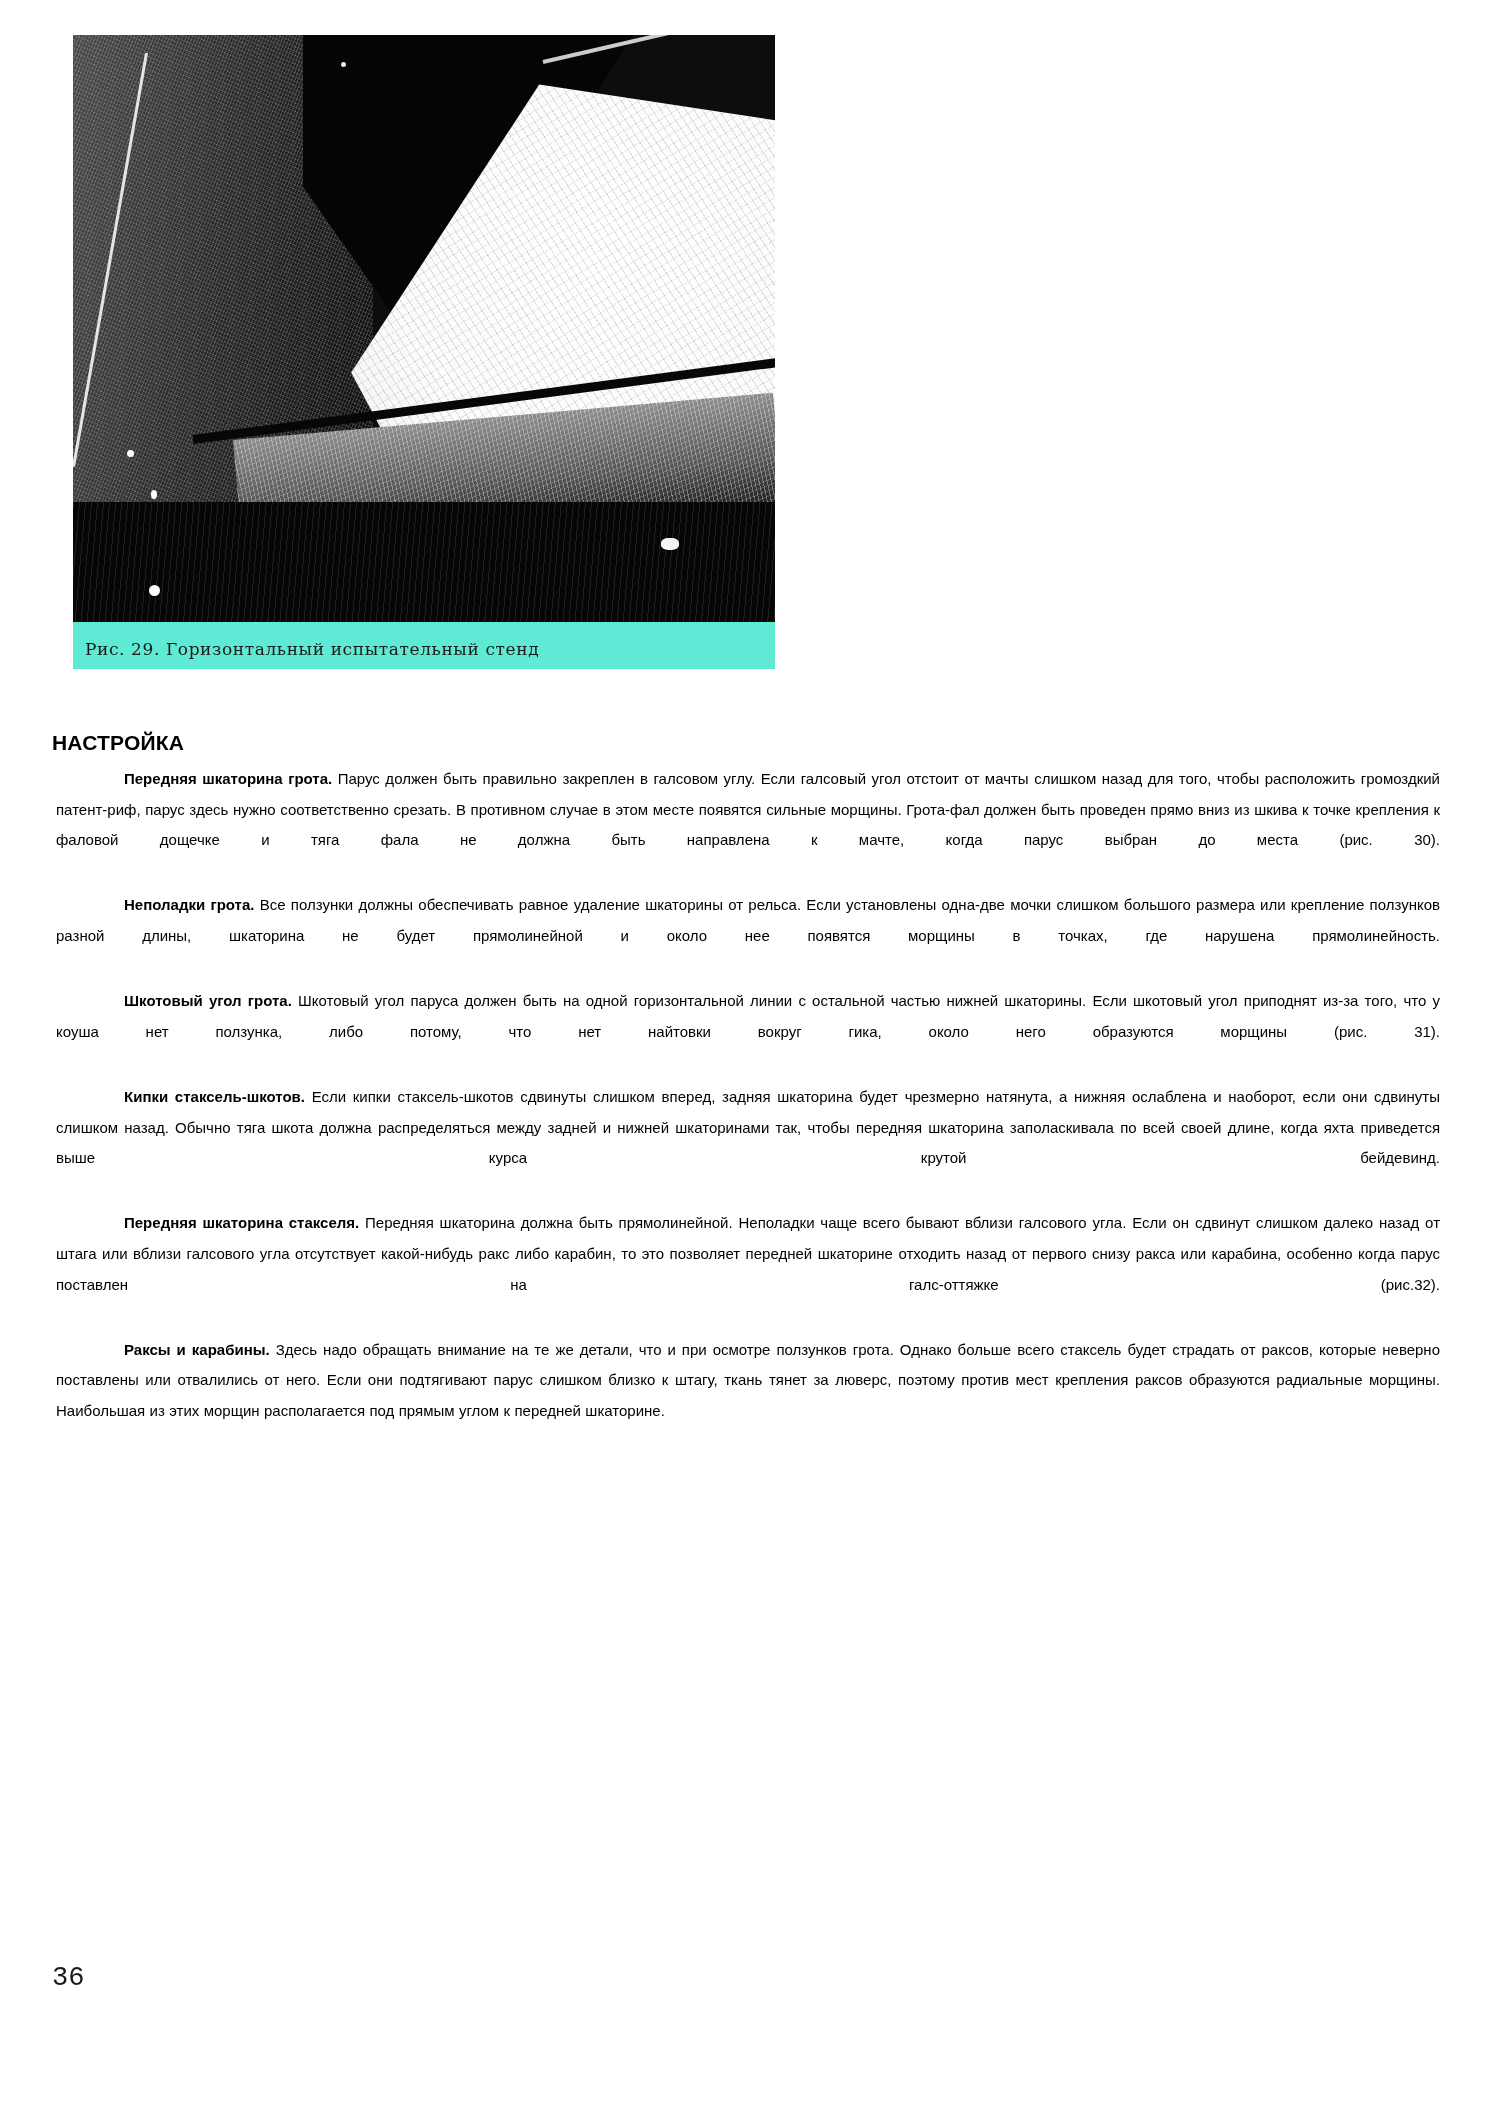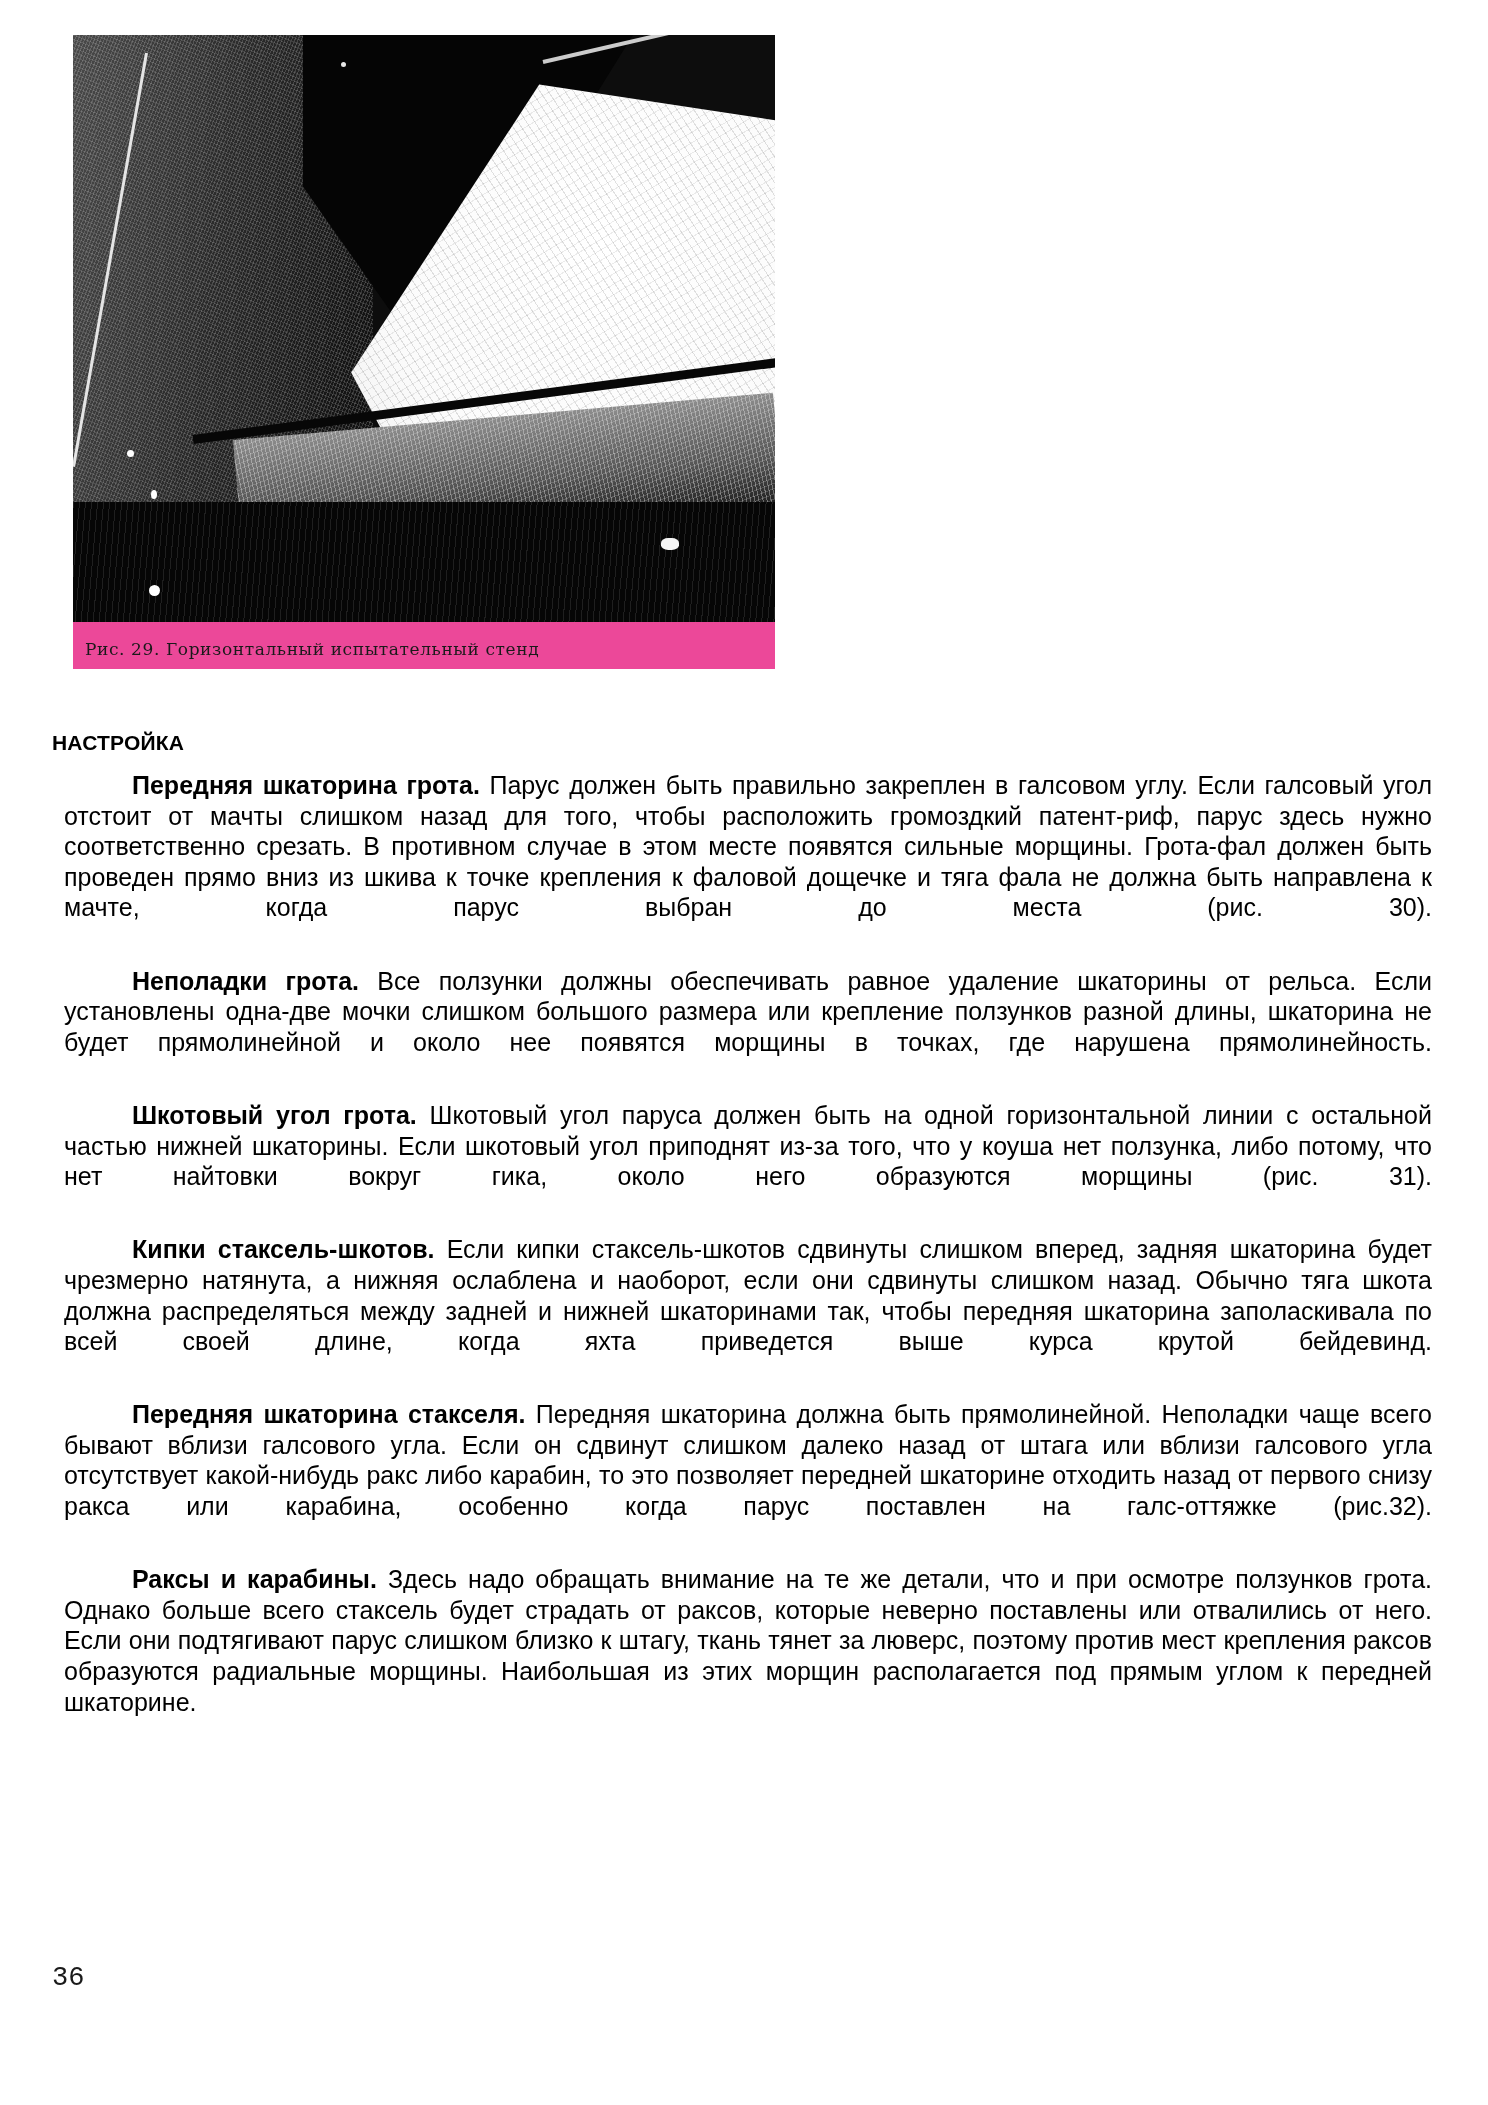--- a/index.html
+++ b/index.html
@@ -145,21 +145,21 @@
     left: 588px; top: 503px; width: 18px; height: 12px;
     background: #f5f5f5; border-radius: 40%;
   }
   #photo-highlight-e {
     left: 268px; top: 27px; width: 5px; height: 5px;
     background: #e8e8e8; border-radius: 50%;
   }
 
   #figure-caption {
     width: 702px;
-    background: #ec4899;
+    background: #5eead4;
     padding-top: 16px;
     padding-bottom: 8px;
   }
   .caption-line {
     font-family: "DejaVu Serif", "Liberation Serif", serif;
     font-size: 17px;
     line-height: 23px;
     letter-spacing: .6px;
     color: #1a1a1a;
     padding-left: 12px;
@@ -176,26 +176,26 @@
 
   #section-heading {
     font-size: 21px;
     font-weight: bold;
     line-height: 30px;
     letter-spacing: .2px;
     margin-bottom: 6px;
   }
 
   .para {
-    font-size: 25px;
+    font-size: 15px;
     line-height: 30.6px;
     text-align: justify;
     text-justify: inter-word;
     text-indent: 68px;
-    margin: 12px;
+    margin: 4px;
     word-spacing: .2px;
   }
   .para:last-of-type { text-align: justify; }
   .para .lead {
     font-weight: bold;
   }
   
   .para.stretch::after {
     content: "";
     display: inline-block;

